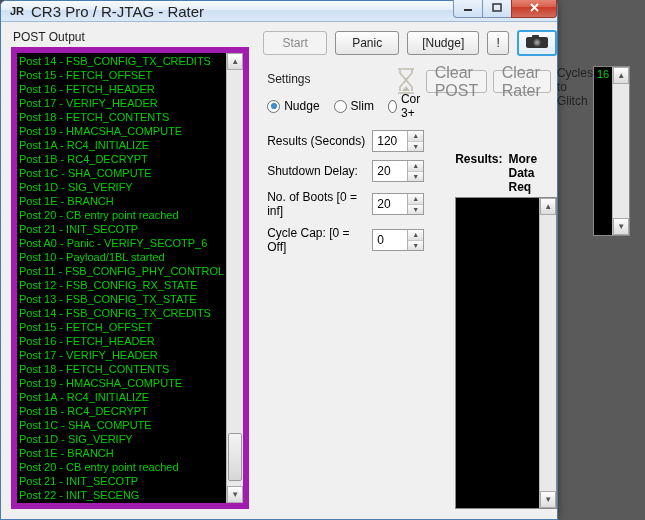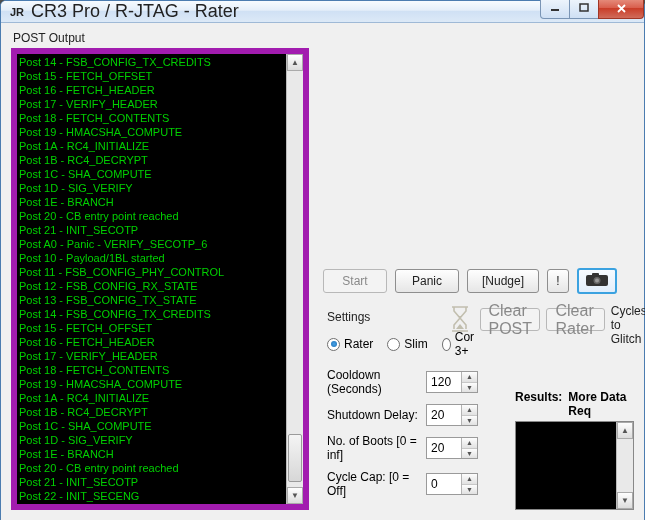--- a/index.html
+++ b/index.html
@@ -7,21 +7,21 @@
     margin: 0;
     padding: 0;
     font-family: "Segoe UI", Tahoma, sans-serif;
     font-size: 12px;
     background: #5a5a5a;
     width: 645px;
     height: 520px;
     overflow: hidden;
   }
   .window {
-    width: 645px;
+    width: 558px;
     height: 520px;
     background: #fff;
     border: 1px solid #4b7cb0;
     border-radius: 6px 6px 0 0;
     box-shadow: 0 0 8px rgba(0,0,0,0.4);
     display: flex;
     flex-direction: column;
   }
   .titlebar {
     height: 30px;
@@ -36,21 +36,21 @@
     width: 16px; height: 16px;
     font-weight: bold;
     font-size: 11px;
     color: #222;
     margin-right: 6px;
     display: flex; align-items: center; justify-content: center;
   }
   .titlebar .title-text {
     flex: 1;
     color: #222;
-    font-size: 18px;
+    font-size: 15px;
   }
   .win-btns { display: flex; height: 20px; margin-top: -6px; }
   .win-btn {
     width: 30px; height: 20px;
     border: 1px solid #7a95b5;
     border-top: none;
     margin-left: -1px;
     display: flex; align-items: center; justify-content: center;
     font-size: 12px;
     background: linear-gradient(to bottom,#eef5fc,#cfe0f4);
@@ -64,21 +64,20 @@
     border-radius: 0 0 4px 0;
     border-color: #a03626;
   }
   .win-btn svg { display:block; }
   .client {
     flex: 1;
     background: #f0f0f0;
     padding: 8px 10px 10px 10px;
     display: flex;
     gap: 14px;
-    align-items: flex-end;
   }
   .left-col { width: 298px; display:flex; flex-direction:column; }
   .right-col { flex:1; display:flex; flex-direction:column; }
   .group-label { font-size: 12px; color:#222; margin-bottom:3px; padding-left:2px; }
   .console {
     flex:1;
     background:#000;
     border:6px solid #a21caf;
     position: relative;
     display:flex;
@@ -302,34 +301,34 @@
             <span class="hourglass">
               <svg width="28" height="30" viewBox="0 0 28 30">
                 <path d="M6 3 h16 M6 27 h16 M8 3 v4 l6 7 l-6 7 v4 M20 3 v4 l-6 7 l6 7 v4" stroke="#8a8360" stroke-width="1.6" fill="none"></path>
                 <path d="M12 12 l2 2 l2 -2 z" fill="#8a8360"></path>
                 <path d="M10 25 h8 l-4 -5 z" fill="#8a8360"></path>
               </svg>
             </span>
             <div class="radio-row">
               <label class="radio-lab">
                 <span class="radio checked"></span>
-                <span>Rater</span>
+                <span>Nudge</span>
               </label>
               <label class="radio-lab">
                 <span class="radio"></span>
                 <span>Slim</span>
               </label>
               <label class="radio-lab">
                 <span class="radio"></span>
                 <span>Cor 3+</span>
               </label>
             </div>
 
             <div class="field-row">
-              <span class="lab">Cooldown (Seconds)</span>
+              <span class="lab">Results (Seconds)</span>
               <span class="spin">
                 <input value="120" style="">
                 <span class="arrows">
                     <div>▲</div>
                     <div>▼</div>
                   </span>
               </span>
             </div>
             <div class="field-row">
               <span class="lab">Shutdown Delay:</span>

